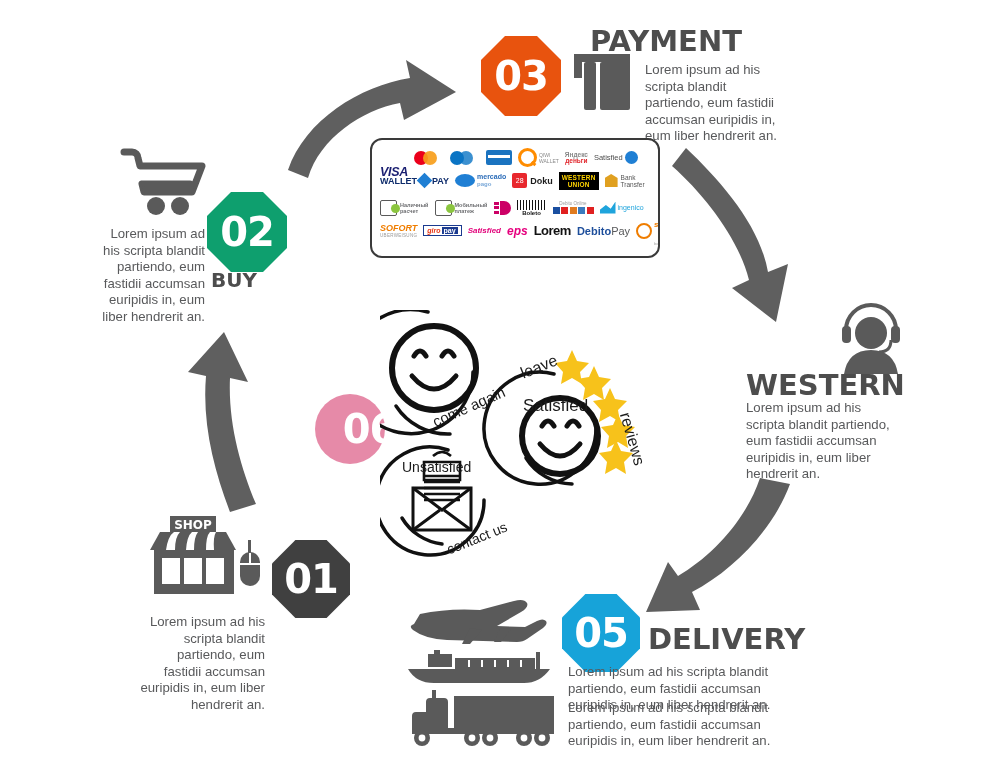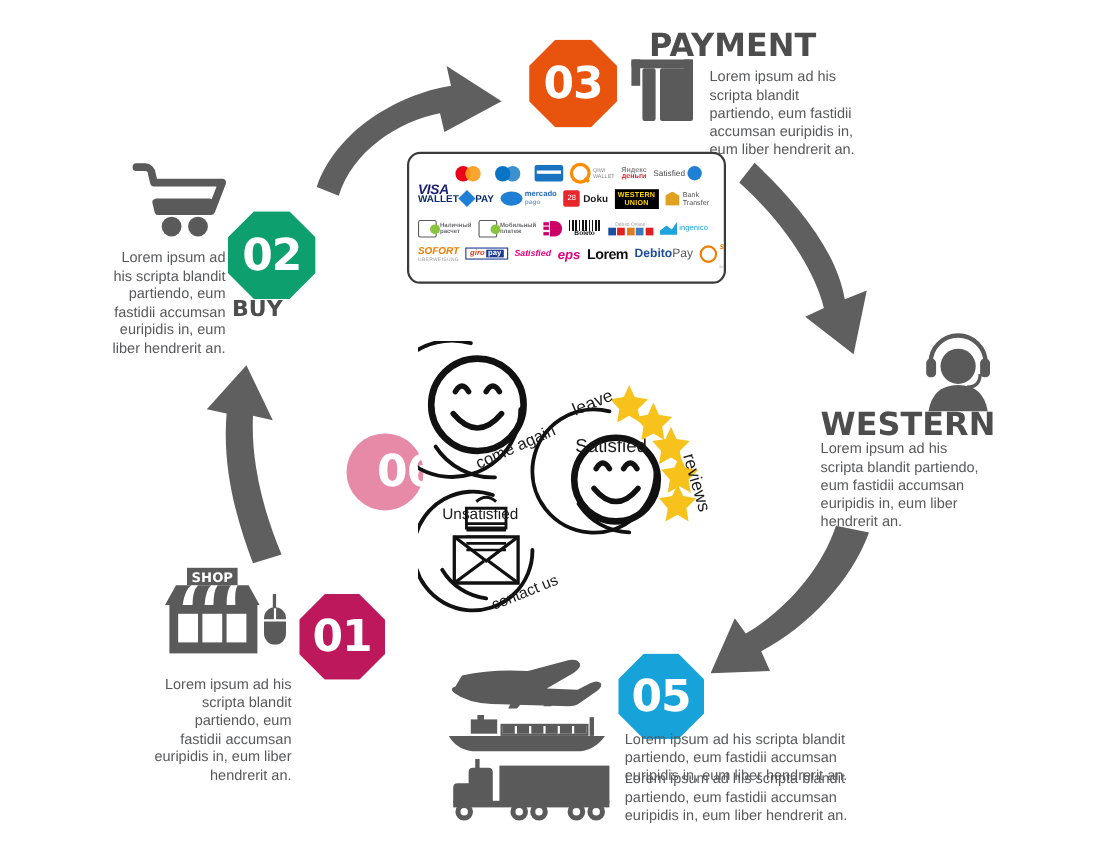--- a/index.html
+++ b/index.html
@@ -354,20 +354,21 @@
     <circle cx="128" cy="48" r="8" fill="#5a5a5a"></circle>
       <circle cx="128" cy="48" r="3.4" fill="#fff"></circle>
     <circle cx="146" cy="48" r="8" fill="#5a5a5a"></circle>
       <circle cx="146" cy="48" r="3.4" fill="#fff"></circle>
   </svg>
 
   <div class="badge oct" style="left:562px;top:594px;width:78px;height:78px;background:#17a3d9;">
     <span>05</span>
   </div>
 
+  <div class="head" style="left:648px;top:622px;font-size:29px;">DELIVERY</div>
 
   <div class="para" style="left:568px;top:664px;width:230px;text-align:left;">Lorem ipsum ad his scripta blandit partiendo, eum fastidii accumsan euripidis in, eum liber hendrerit an.</div>
   <div class="para" style="left:568px;top:700px;width:230px;text-align:left;">Lorem ipsum ad his scripta blandit partiendo, eum fastidii accumsan euripidis in, eum liber hendrerit an.</div>
 
   <svg class="abs" style="left:148px;top:516px" width="116" height="82">
     <rect x="22" y="0" width="46" height="16" fill="#5a5a5a"></rect>
     <text x="45" y="13" font-family="DejaVu Sans, sans-serif" font-size="12" font-weight="bold" fill="#ffffff" text-anchor="middle">SHOP</text>
     <path d="M2,34 l10,-18 h66 l10,18 z" fill="#5a5a5a"></path>
     <g fill="#ffffff">
       <path d="M18,34 q2,-14 8,-18 h6 q-5,5 -5,18 z"></path>
@@ -380,21 +381,21 @@
       <rect x="36" y="42" width="18" height="26"></rect>
       <rect x="58" y="42" width="18" height="26"></rect>
     </g>
 
     <rect x="92" y="36" width="20" height="34" rx="10" fill="#5a5a5a"></rect>
     <path d="M92,48 h20" stroke="#ffffff" stroke-width="2"></path>
     <path d="M102,36 v12" stroke="#ffffff" stroke-width="2"></path>
     <rect x="100" y="24" width="3" height="13" fill="#5a5a5a"></rect>
   </svg>
 
-  <div class="badge oct" style="left:272px;top:540px;width:78px;height:78px;background:#be185d;">
+  <div class="badge oct" style="left:272px;top:540px;width:78px;height:78px;background:#404040;">
     <span>01</span>
   </div>
 
 
   <div class="para" style="left:140px;top:614px;width:125px;text-align:right;">Lorem ipsum ad his scripta blandit partiendo, eum fastidii accumsan euripidis in, eum liber hendrerit an.</div>
 
   <div class="badge circ" style="left:315px;top:394px;width:70px;height:70px;background:#e68aa8;">
     <span style="font-size:40px;margin-left:39px;">06</span>
   </div>
 

